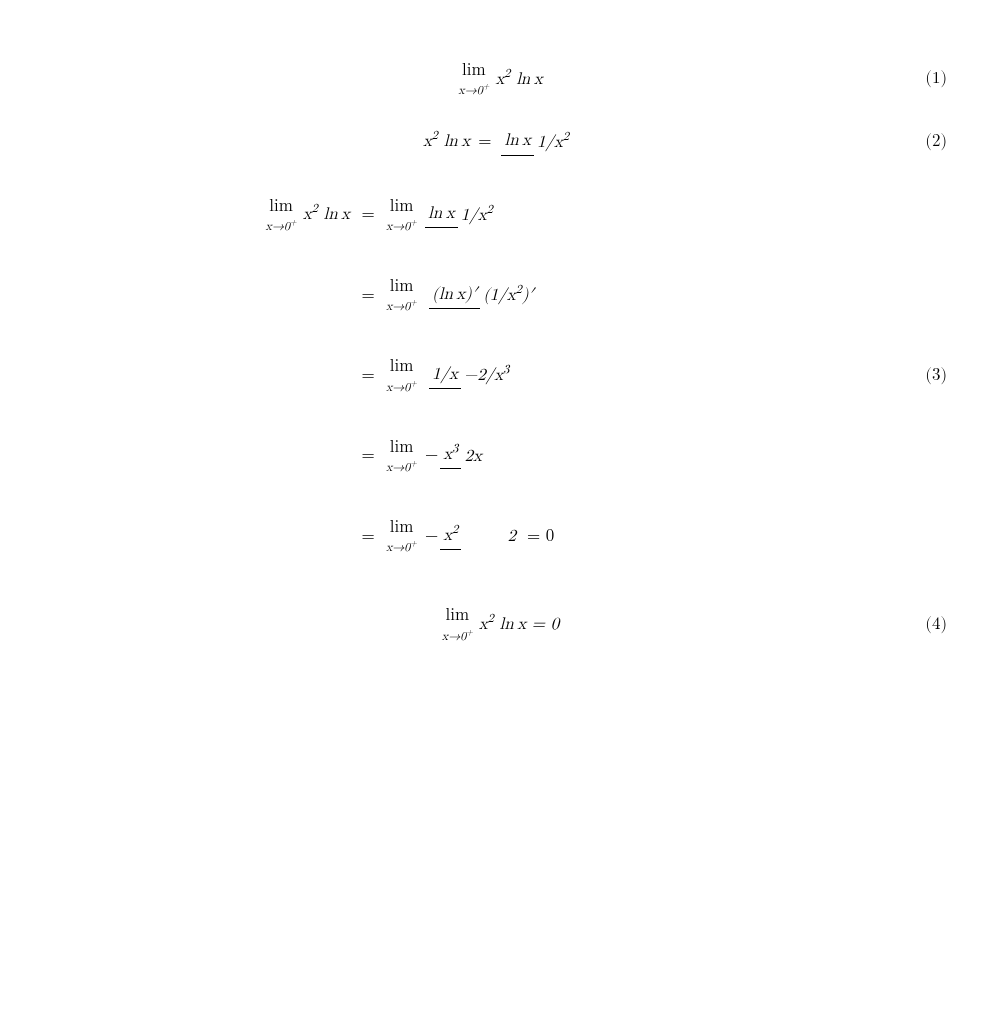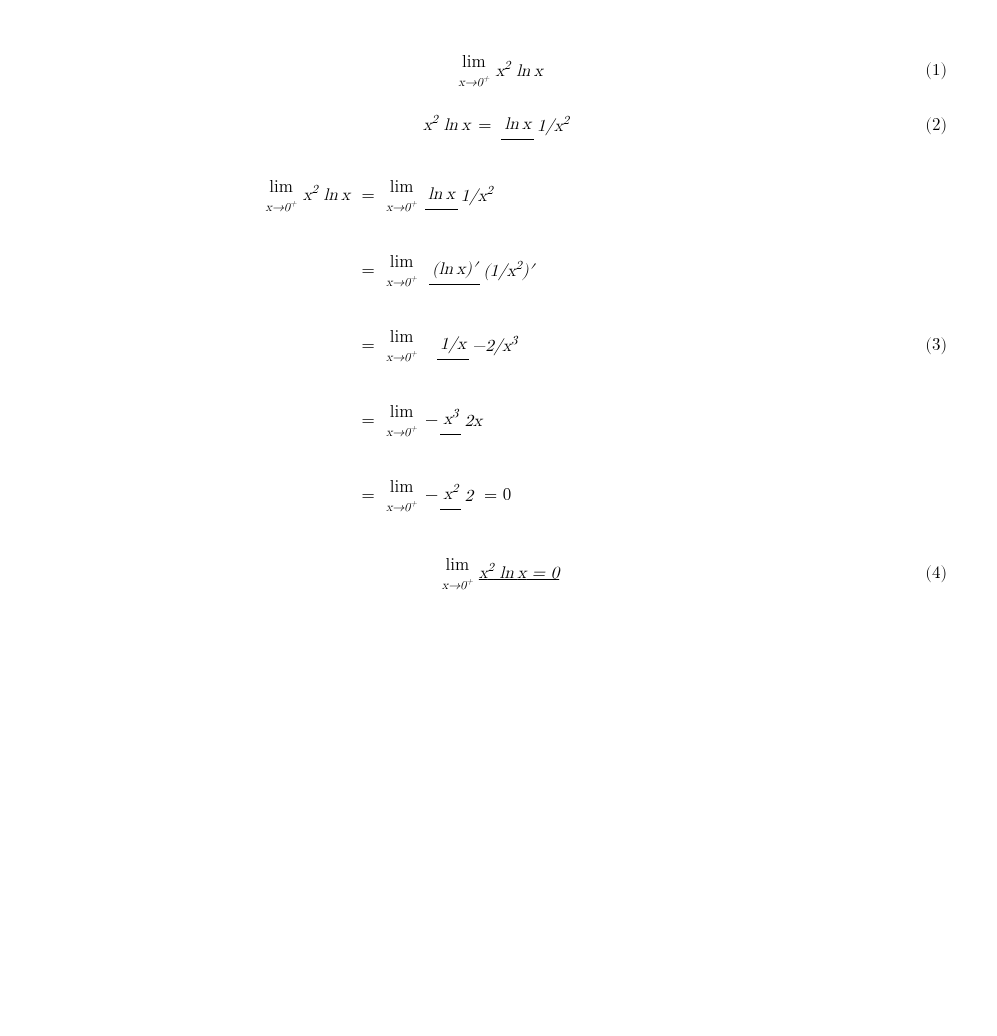--- a/index.html
+++ b/index.html
@@ -52,21 +52,21 @@
 
     .frac .den {
       padding: 1px 3px 0 3px;
       font-style: italic;
     }
 
     .lim-block {
       display: inline-flex;
       flex-direction: column;
       align-items: center;
-      margin: 0 4px;
+      margin: 8px 4px;
       vertical-align: middle;
     }
 
     .lim-word {
       font-style: normal;
       font-size: 17px;
     }
 
     .lim-sub {
       font-size: 12px;
@@ -197,21 +197,21 @@
       </div>
 
       <div class="eq3-row">
         <div class="lhs-col"></div>
         <div class="op-col">=</div>
         <div class="rhs-col">
           <div class="lim-block">
             <span class="lim-word">lim</span>
             <span class="lim-sub"><i>x</i>→0<sup>+</sup></span>
           </div>
-          <div class="frac" style="margin-left:16px;">
+          <div class="frac" style="margin-left:8px;">
             <div class="num">1/<i>x</i></div>
             <div class="den">−2/<i>x</i><sup>3</sup></div>
           </div>
         </div>
       </div>
 
       <div class="eq3-row">
         <div class="lhs-col"></div>
         <div class="op-col">=</div>
         <div class="rhs-col">
@@ -229,39 +229,39 @@
 
       <div class="eq3-row">
         <div class="lhs-col"></div>
         <div class="op-col">=</div>
         <div class="rhs-col">
           <div class="lim-block">
             <span class="lim-word">lim</span>
             <span class="lim-sub"><i>x</i>→0<sup>+</sup></span>
           </div>
           <span style="margin-left:4px;">−</span>
-          <div class="frac" style="margin-left:2px;">
+          <div class="frac" style="margin-left:2px;gap:43px;">
             <div class="num"><i>x</i><sup>2</sup></div>
             <div class="den">2</div>
           </div>
           <span style="margin-left:6px;">= 0</span>
         </div>
       </div>
 
     </div>
     <span style="position:absolute; right:0; top:50%; transform:translateY(-50%);">(3)</span>
   </div>
 
 
   <div class="equation-row" style="margin-top: 18px;">
     <div style="display:inline-flex; align-items:center;">
       <div class="lim-block">
         <span class="lim-word">lim</span>
         <span class="lim-sub"><i>x</i>→0<sup>+</sup></span>
       </div>
-      <span style="font-style:italic; margin-left:2px;text-decoration:underline;">
+      <span style="font-style:italic; margin-left:2px;">
         <i>x</i><sup>2</sup> ln <i>x</i> = 0
       </span>
     </div>
     <span class="eq-number">(4)</span>
   </div>
 
 </div>
 
 </body></html>

